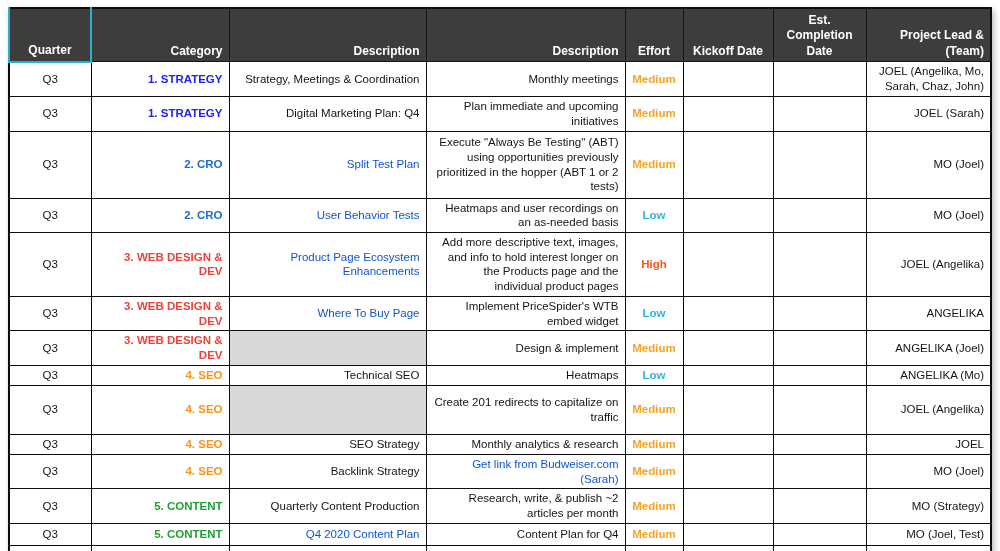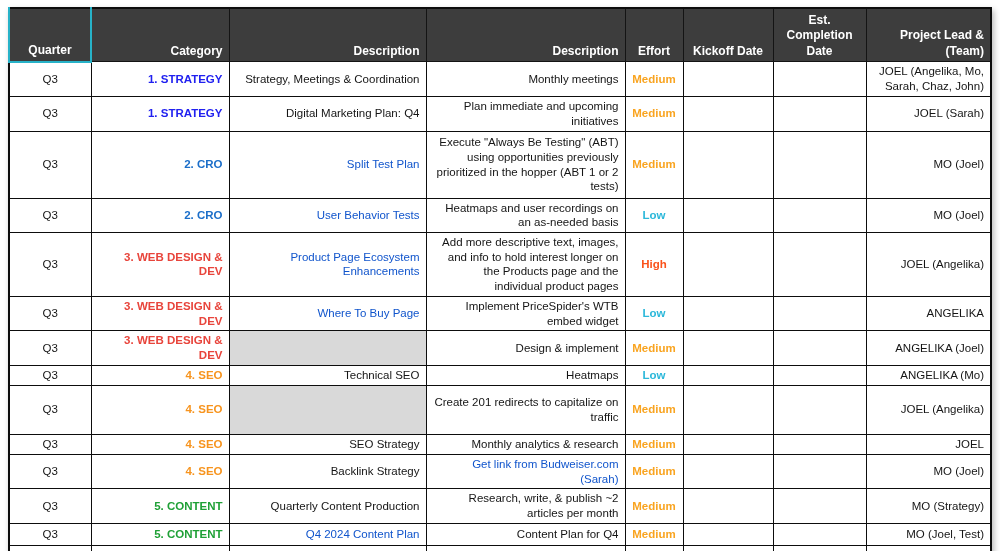--- a/index.html
+++ b/index.html
@@ -184,21 +184,21 @@
           <td class="al-left">Quarterly Content Production</td>
           <td class="al-left">Research, write, &amp; publish ~2 articles per month</td>
           <td class="al-center"><span class="effort-label" style="color: rgb(249, 164, 32);">Medium</span></td>
           <td class="al-center"></td>
           <td class="al-center"></td>
           <td class="al-left">MO (Strategy)</td>
         </tr>
         <tr style="height: 22px;">
           <td class="al-center">Q3</td>
           <td class="al-left"><span class="category-label" style="color: rgb(31, 160, 54);">5. CONTENT</span></td>
-          <td class="al-left"><a class="cell-link">Q4 2024 Content Plan</a></td>
+          <td class="al-left"><a class="cell-link">Q4 2020 Content Plan</a></td>
           <td class="al-left">Content Plan for Q4</td>
           <td class="al-center"><span class="effort-label" style="color: rgb(249, 164, 32);">Medium</span></td>
           <td class="al-center"></td>
           <td class="al-center"></td>
           <td class="al-left">MO (Joel, Test)</td>
         </tr>
         <tr style="height: 29px;">
           <td class="al-center">Q3</td>
           <td class="al-left"></td>
           <td class="al-left"></td>

